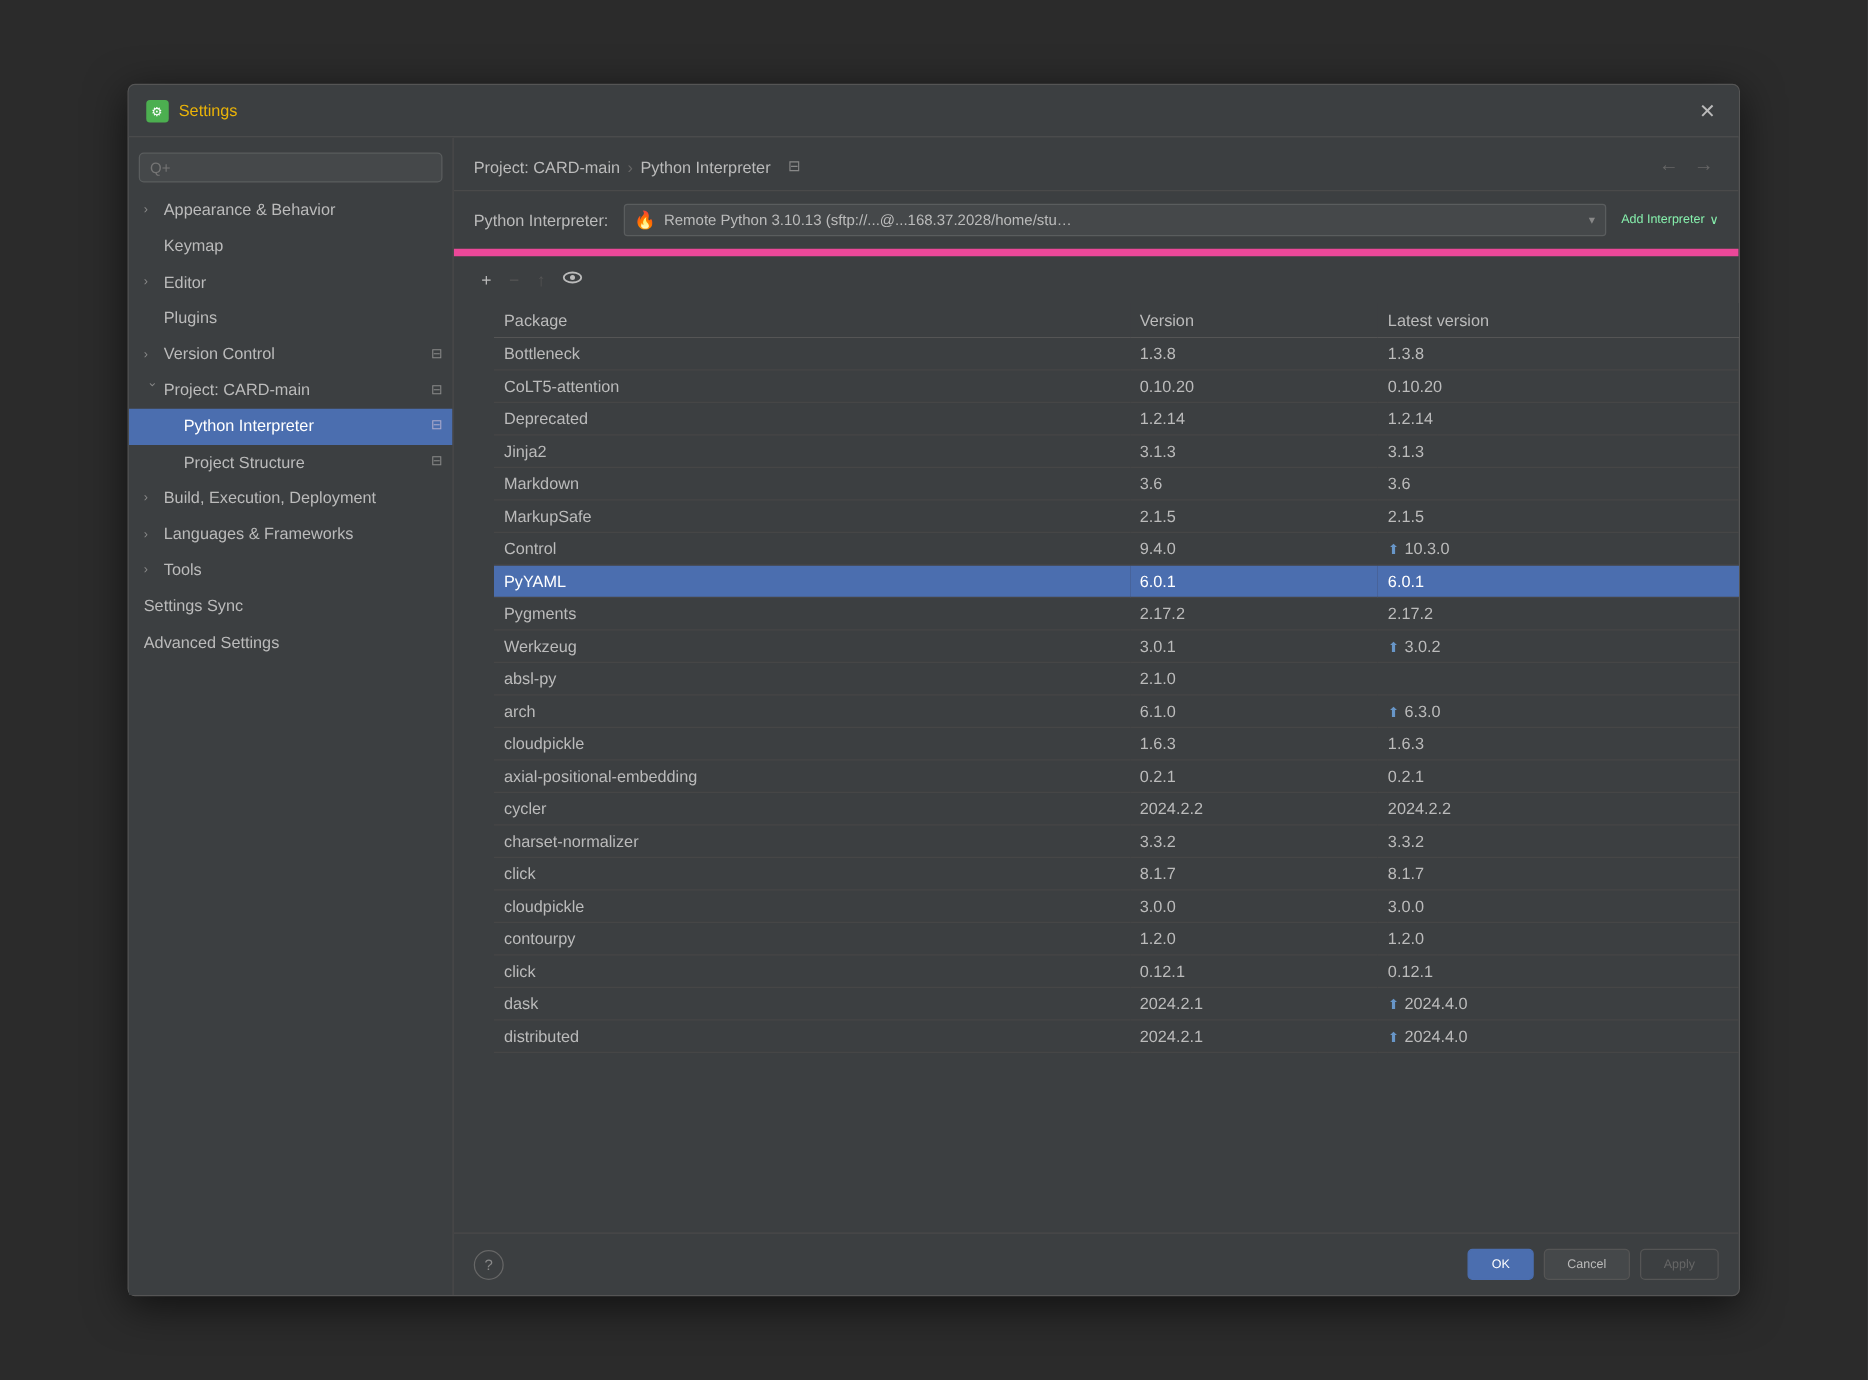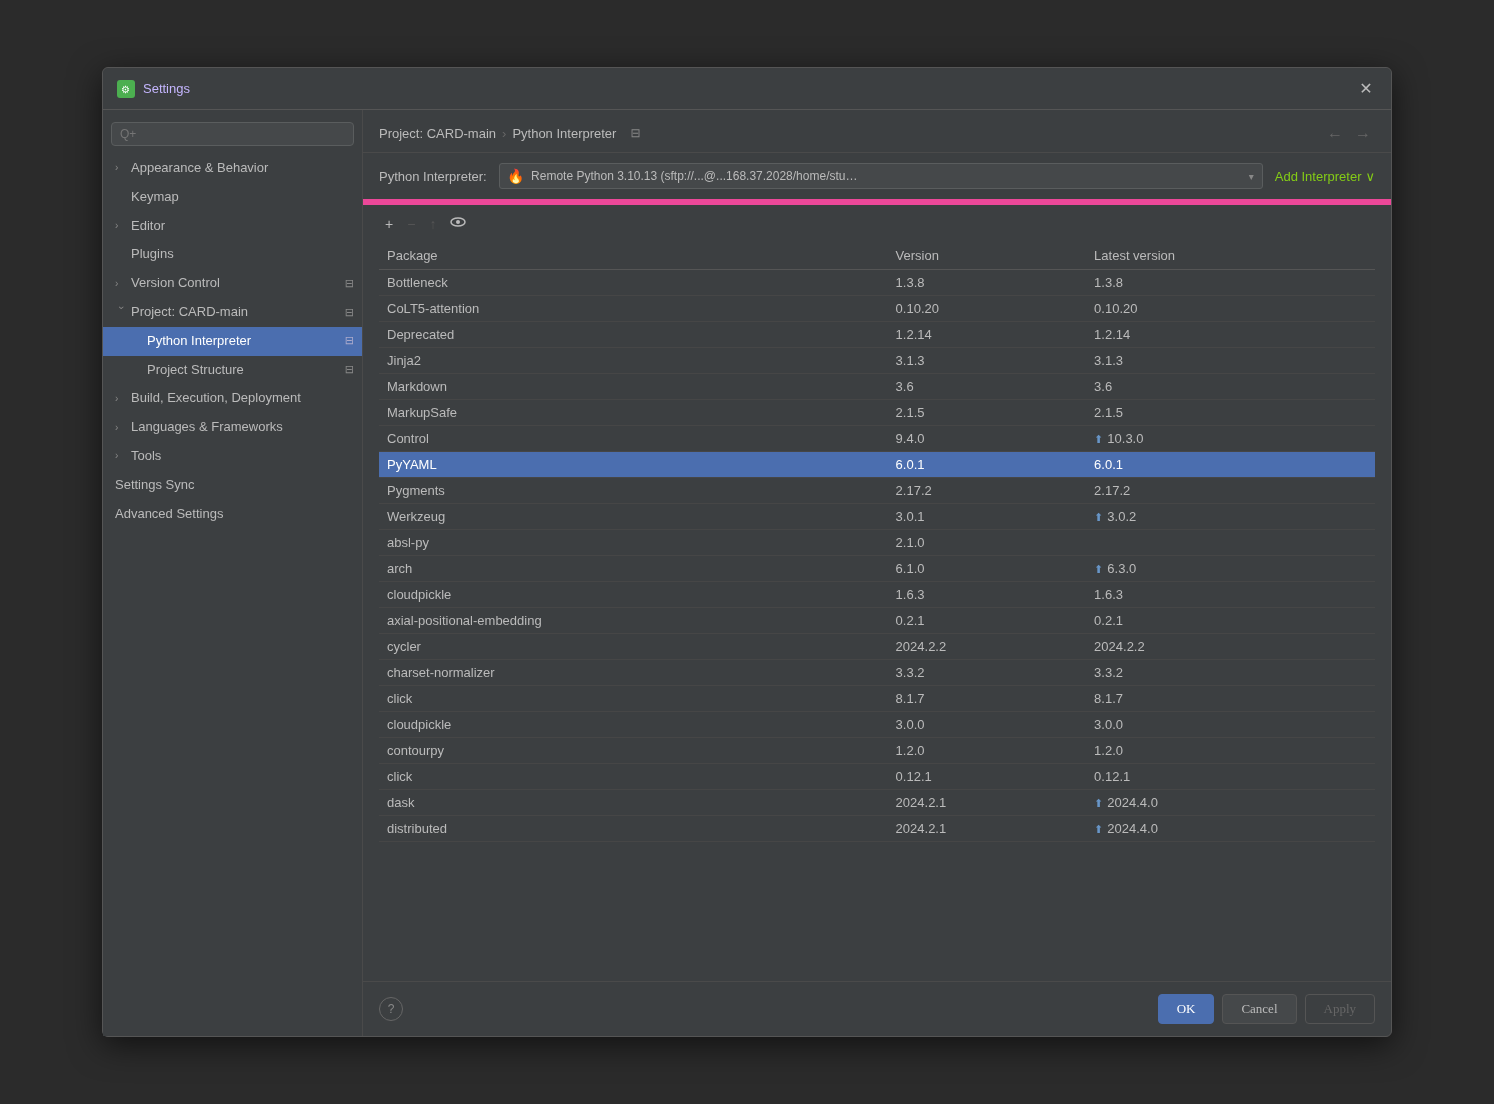--- a/index.html
+++ b/index.html
@@ -42,21 +42,21 @@
       margin-right: 8px;
       background: #4CAF50;
       border-radius: 3px;
       display: flex;
       align-items: center;
       justify-content: center;
       font-size: 10px;
       color: white;
     }
     .title-bar-title {
-      color: #c4b5fd;
+      color: #eab308;
       font-size: 13px;
       flex: 1;
     }
     .close-btn {
       width: 22px;
       height: 22px;
       border-radius: 50%;
       border: none;
       background: transparent;
       color: #bbb;
@@ -185,23 +185,23 @@
       text-overflow: ellipsis;
       white-space: nowrap;
     }
     .dropdown-arrow {
       color: #888;
       font-size: 10px;
     }
     .add-interpreter-btn {
       background: transparent;
       border: none;
-      color: #84cc16;
-      cursor: pointer;
-      font-size: 13px;
+      color: #86efac;
+      cursor: pointer;
+      font-size: 10px;
       white-space: nowrap;
       display: flex;
       align-items: flex-start;
       gap: 4px;
     }
     
     .toolbar {
       display: flex;
       align-items: center;
       padding: 6px 16px;
@@ -222,20 +222,21 @@
     .table-container {
       flex: 1;
       overflow-y: auto;
       padding: 0 16px;
       position: relative;
     }
     .packages-table {
       width: 100%;
       border-collapse: collapse;
       font-size: 13px;
+      margin-left: 16px;
     }
     .packages-table thead th {
       background: #3c3f41;
       color: #bbb;
       text-align: left;
       padding: 6px 8px;
       border-bottom: 1px solid #555;
       font-weight: normal;
       position: sticky;
       top: 0;
@@ -274,24 +275,23 @@
       color: #888;
       cursor: pointer;
       font-size: 12px;
       margin-right: auto;
     }
     .btn {
       padding: 6px 18px;
       border-radius: 4px;
       border: 1px solid #555;
       cursor: pointer;
-      font-size: 13px;
+      font-size: 10px;
       color: #bbb;
       background: #45484a;
-      font-family: Liberation Serif, serif;
     }
     .btn.primary {
       background: #4b6eaf;
       border-color: #4b6eaf;
       color: #fff;
     }
     .btn.disabled {
       color: #666;
       cursor: default;
       background: #3c3f41;

